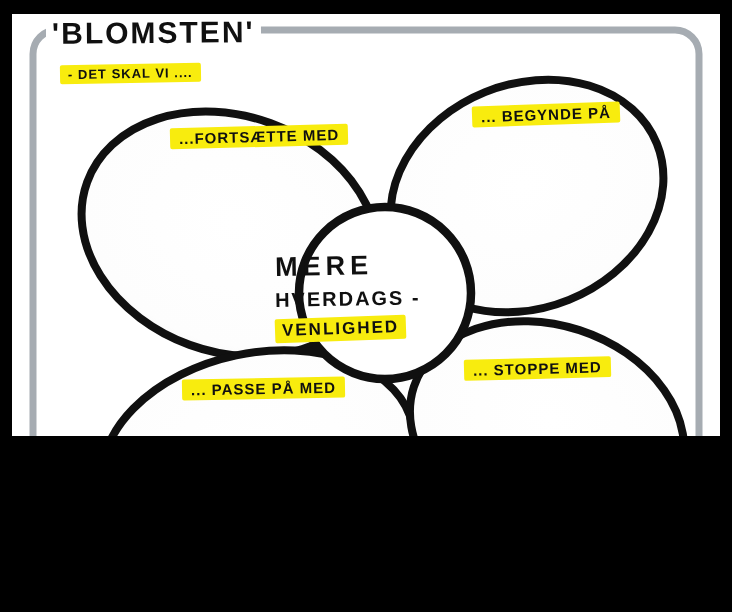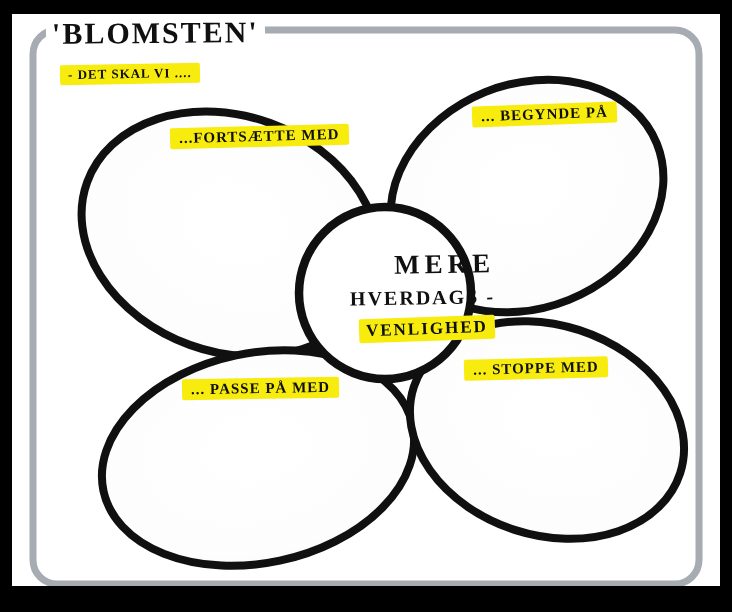--- a/index.html
+++ b/index.html
@@ -4,22 +4,22 @@
 <style>
   :root{
     --background:#000000;
     --paper:#ffffff;
     --ink:#101010;
     --frame:#a6acb2;
     --highlight:#f8ec0e;
   }
   html,body{margin:0;padding:0;background:var(--background);}
   .stage{
-    position:relative;width:732px;height:612px;background:var(--background);
-    overflow:hidden;font-family:Liberation Serif, serif;
+    position:relative;width:732px;height:436px;background:var(--background);
+    overflow:hidden;font-family:Liberation Sans, sans-serif;
   }
   .page{
     position:absolute;left:12px;top:14px;width:708px;height:572px;
     background:var(--paper);
   }
   svg.draw{position:absolute;left:0;top:0;width:708px;height:572px;}
   .frame-rect{fill:none;stroke:var(--frame);stroke-width:7;stroke-linejoin:round;}
   .petal{fill:url(#petalFill);stroke:var(--ink);stroke-width:8;}
   .center-circle{fill:#ffffff;stroke:var(--ink);stroke-width:8.5;}
 
@@ -40,21 +40,21 @@
     color:var(--ink);background:var(--highlight);padding:2px 9px;
     white-space:nowrap;border-radius:2px;
   }
   .label-tl{left:158px;top:112px;transform:rotate(-1.5deg);}
   .label-tr{left:460px;top:90px;transform:rotate(-2deg);}
   .label-bl{left:170px;top:364px;transform:rotate(-1deg);}
   .label-br{left:452px;top:344px;transform:rotate(-1.5deg);}
 
   .center-text{
     position:absolute;left:263px;top:236px;width:220px;
-    text-align:right;color:var(--ink);
+    text-align:left;color:var(--ink);
   }
   .ct-line1{font-size:27px;font-weight:800;letter-spacing:5px;transform:rotate(-1deg);}
   .ct-line2{font-size:20px;font-weight:800;letter-spacing:2px;margin-top:6px;transform:rotate(-1deg);}
   .ct-line3{margin-top:7px;}
   .ct-line3 > span{
     display:inline-block;font-size:17px;font-weight:800;letter-spacing:2px;
     background:var(--highlight);padding:2px 7px;border-radius:2px;
     transform:rotate(-2deg);
   }
 </style>

